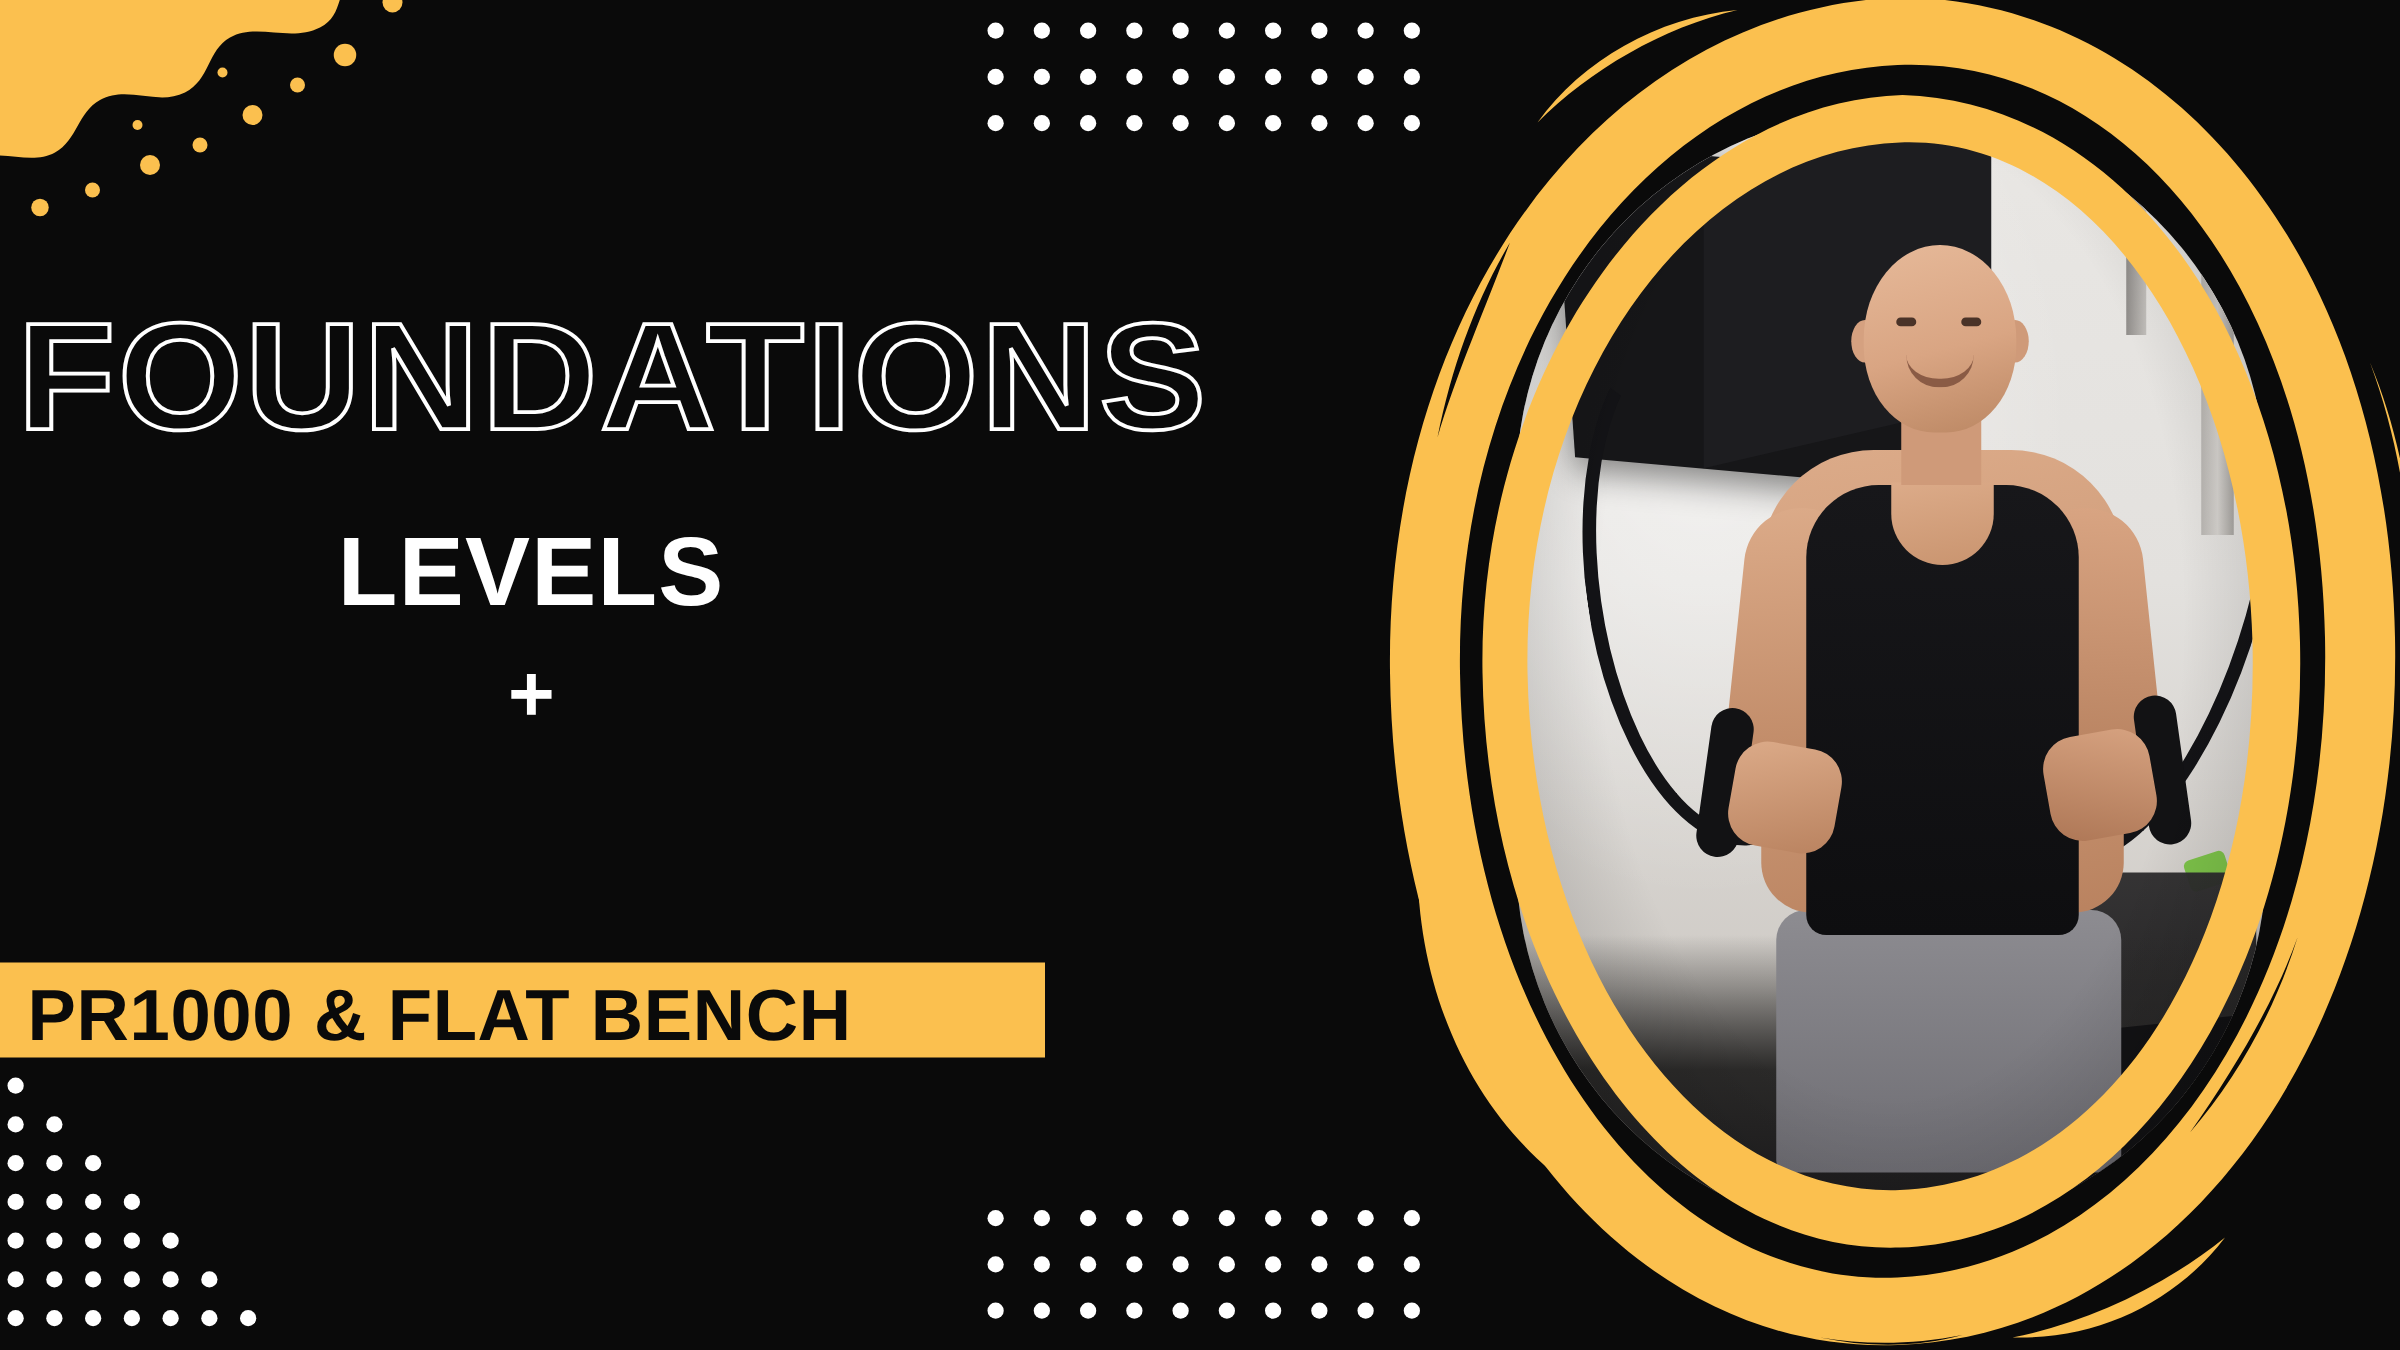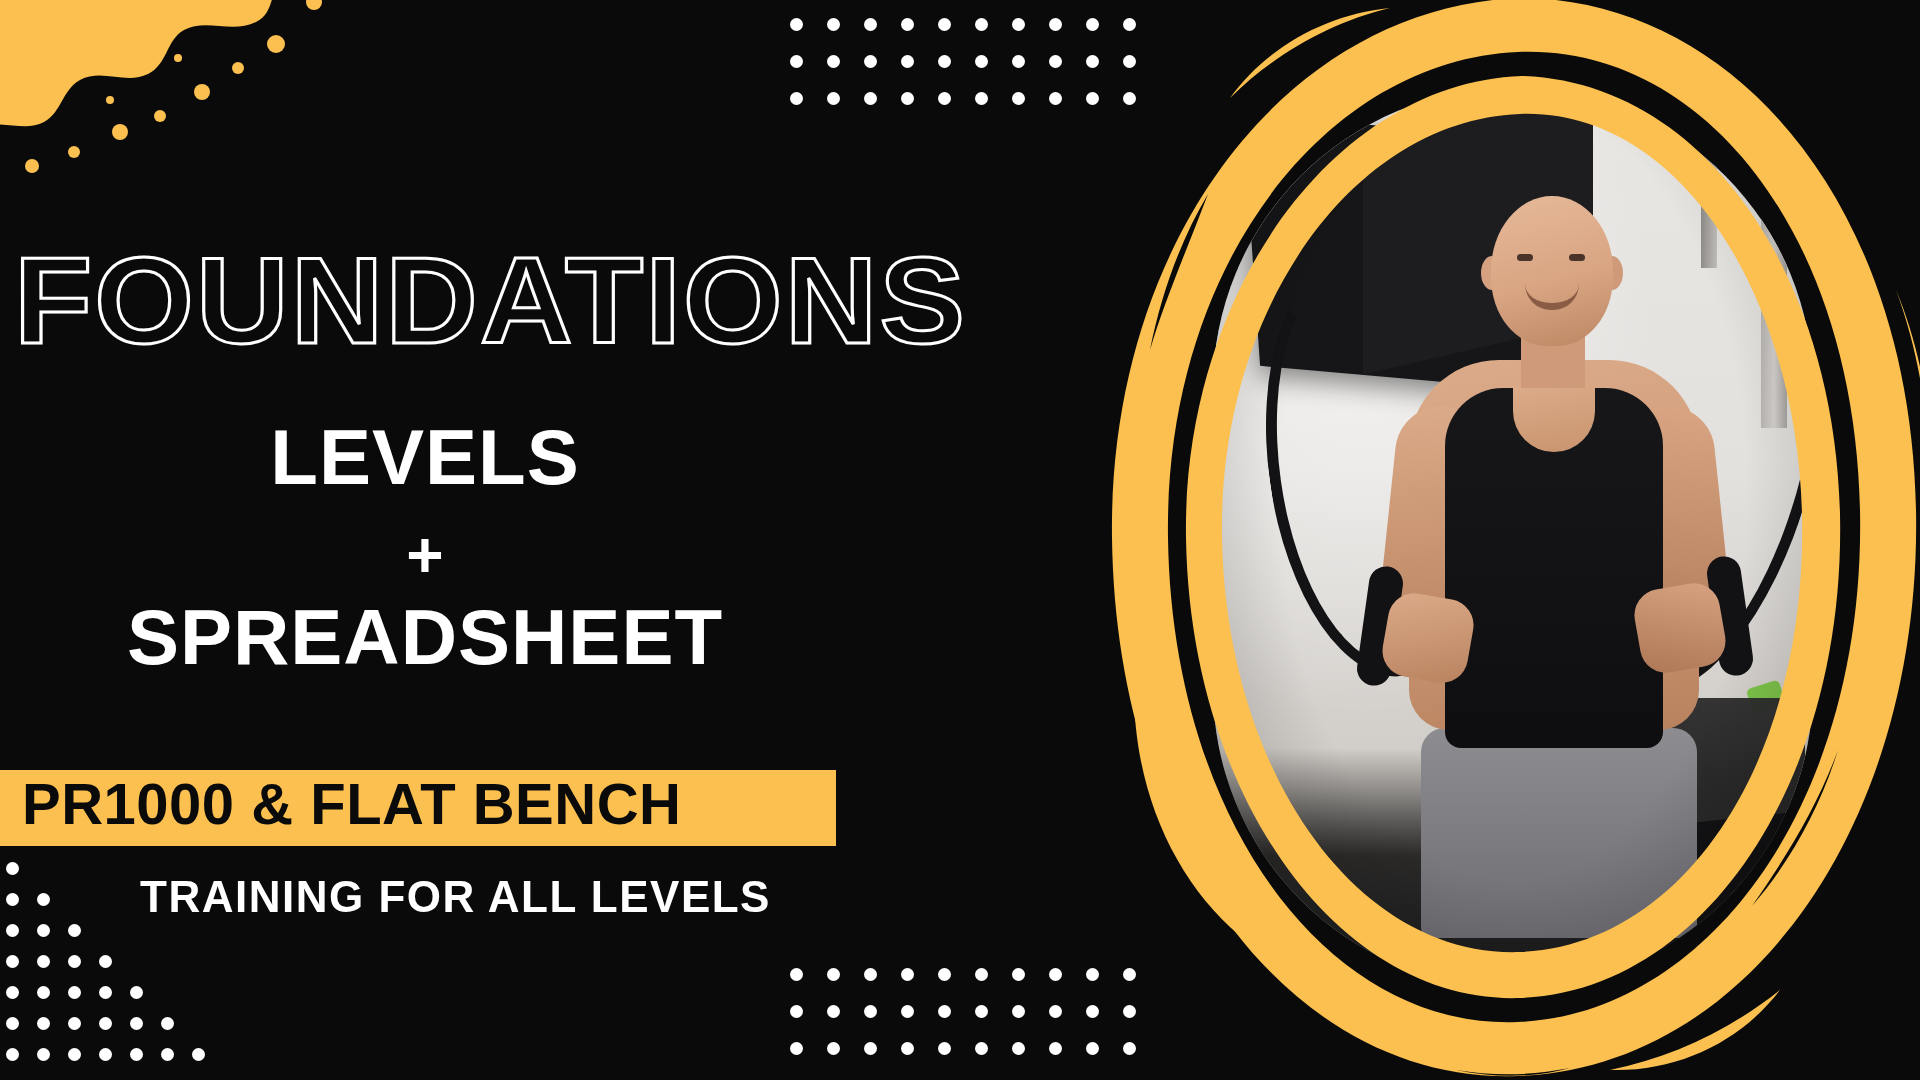--- a/index.html
+++ b/index.html
@@ -99,21 +99,21 @@
 
   
   #band {
     position: absolute;
     left: 0px;
     top: 770px;
     width: 836px;
     height: 76px;
     background: #fbc04f;
     display: flex;
-    align-items: flex-start;
+    align-items: flex-end;
   }
   #band-text {
     color: #0a0a0a;
     font-size: 58px;
     font-weight: 800;
     letter-spacing: 0.5px;
     padding-left: 22px;
     white-space: nowrap;
   }
 
@@ -453,27 +453,25 @@
     </div>
 
   <div class="textcol">
 
     <div class="headline-outline">FOUNDATIONS</div>
 
     <div class="headline-solid" id="line-program">LEVELS</div>
 
     <div class="headline-solid" id="line-plus">+</div>
 
-    <div class="headline-solid" id="line-spreadsheet">SPREADSHEET</div>
 
     <div id="band">
       <span id="band-text">PR1000 &amp; FLAT BENCH</span>
     </div>
 
-    <div id="subtitle">TRAINING FOR ALL LEVELS</div>
   </div>
 
   <div id="photo-area">
 
     <div id="photo-clip">
       <div class="photo-bg"></div>
       <div class="wall-shadow"></div>
       <div class="tv-panel"></div>
       <div class="tv-panel2"></div>
       <div class="rack-bar"></div>

